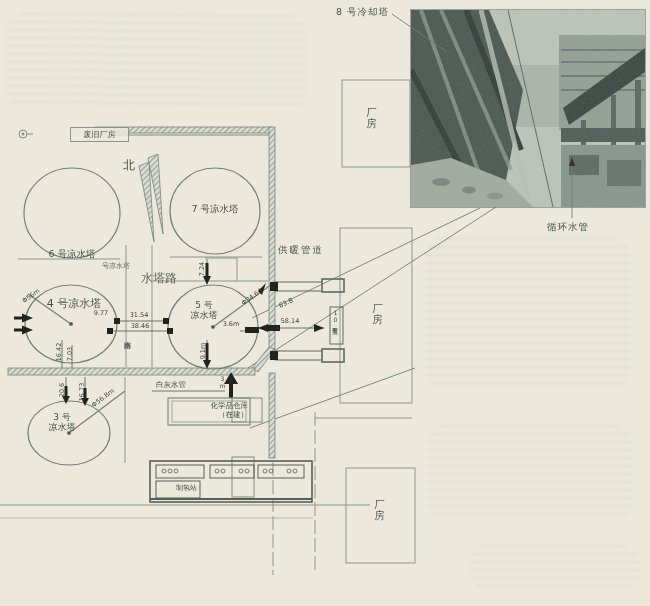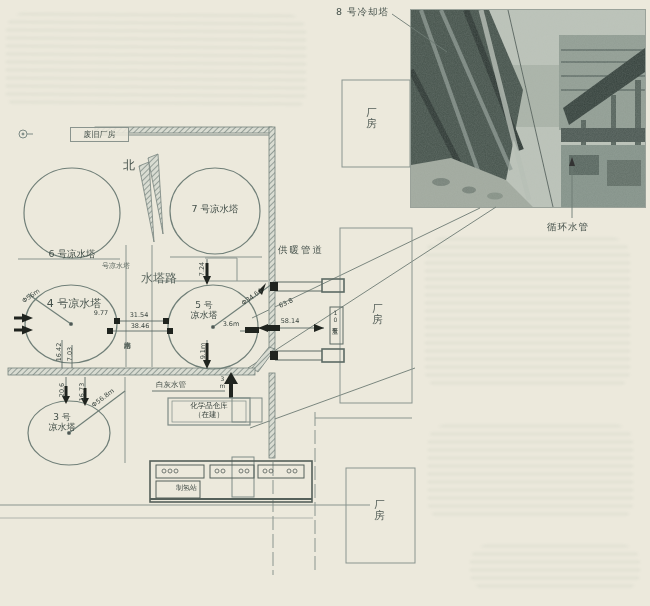--- a/index.html
+++ b/index.html
@@ -252,21 +252,21 @@
   <div class="lbl" style="left:102px;top:262px;font-size:7px;color:#5a665f;">号凉水塔</div>
   <div class="lbl" style="left:141px;top:272px;font-size:12px;color:#5a665f;">水塔路</div>
   <div class="lbl vtext" style="left:123px;top:336px;height:40px;font-size:7px;color:#5a665f;">水塔南路</div>
 
   <div class="lbl vtext fac" style="left:366px;top:99px;height:60px;">厂房</div>
   <div class="lbl vtext fac" style="left:372px;top:295px;height:60px;">厂房</div>
   <div class="lbl vtext fac" style="left:374px;top:491px;height:60px;">厂房</div>
 
   <div class="lbl vtext" style="left:331px;top:309px;height:34px;font-size:6px;color:#39443f;">10号主泵</div>
 
-  <div class="lbl center" style="left:170px;top:402px;width:78px;font-size:7.5px;color:#39443f;">
+  <div class="lbl center" style="left:170px;top:402px;width:78px;font-size:7.5px;color:#39443f;text-align:right;">
     <span style="display:block">化学品仓库</span>
     <span style="display:block">（在建）</span>
   </div>
   <div class="lbl" style="left:156px;top:381px;font-size:7.5px;color:#39443f;">白灰水管</div>
   <div class="lbl vtext" style="left:218px;top:375px;height:15px;font-size:6px;color:#39443f;">3m</div>
   <div class="lbl" style="left:176px;top:484px;font-size:7px;color:#39443f;">制氢站</div>
 
   <div class="dim" style="left:202px;top:269px;transform:translate(-50%,-50%) rotate(-90deg);">7.24</div>
   <div class="dim" style="left:101px;top:313px;transform:translate(-50%,-50%);">9.77</div>
   <div class="dim" style="left:139px;top:315px;transform:translate(-50%,-50%);">31.54</div>

